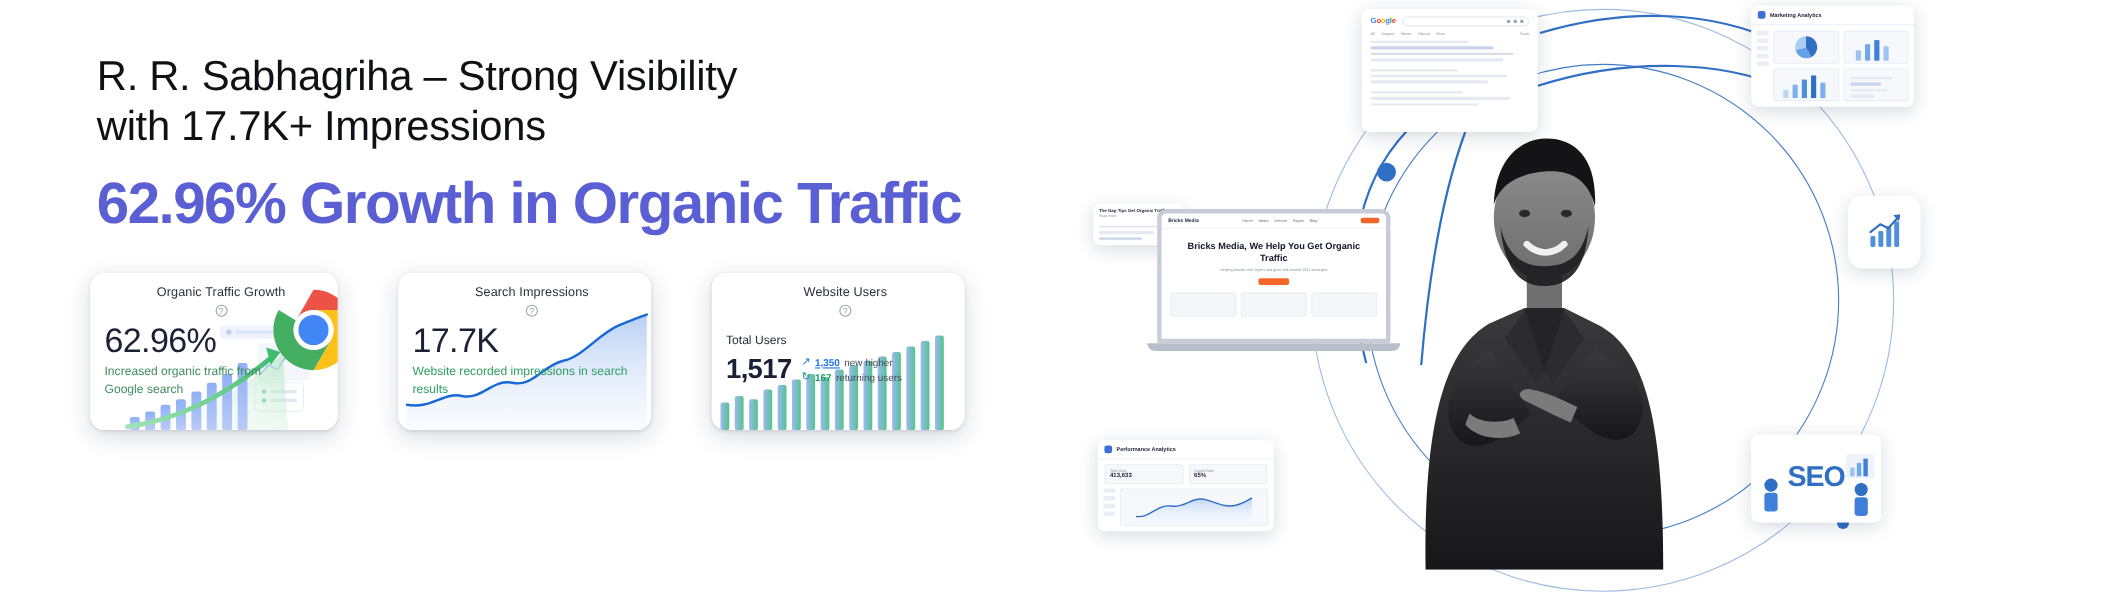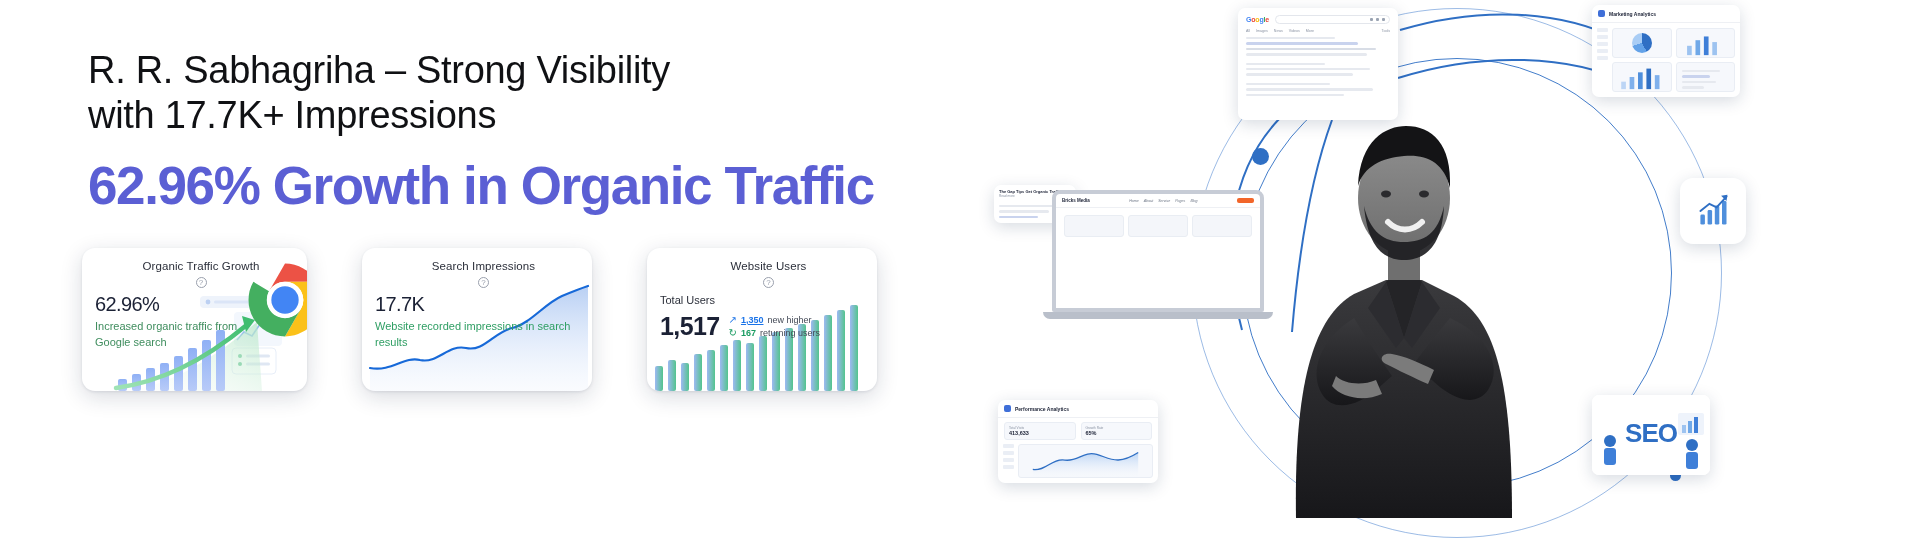--- a/index.html
+++ b/index.html
@@ -24,22 +24,22 @@
           border-radius:13px; box-shadow:0 6px 22px rgba(20,30,60,.16),
           0 1px 3px rgba(20,30,60,.10); overflow:hidden; }
   .card.wide { width:230px; }
   .card-pad { position:relative; z-index:4; padding:12px 0 0 13px; }
   .card-title { display:flex; align-items:center; gap:5px;
                 font-size:11.5px; color:#2b2f3a; font-weight:400;
                 letter-spacing:.1px;flex-direction:column; }
   .qmark { width:11px; height:11px; border:1px solid #9aa0ad; border-radius:50%;
            font-size:8px; line-height:9px; text-align:center; color:#9aa0ad;
            flex:0 0 auto; }
-  .card-sub { font-size:11px; color:#2b2f3a; margin-top:6px; }
-  .card-big { font-size:20px; font-weight:400; color:#1b2135;
+  .card-sub { font-size:11px; color:#2b2f3a; margin-top:16px; }
+  .card-big { font-size:31px; font-weight:400; color:#1b2135;
               letter-spacing:-.6px; line-height:1.1; margin-top:5px; }
   .card-big.small { font-size:25px; font-weight:600; }
   .card-note { font-size:11px; color:#3f8d5e; line-height:1.45; margin-top:4px;
                max-width:150px; }
   .card-note.green2 { color:#2e9e63; max-width:200px; }
 
   
   .users-row { display:flex; align-items:center; gap:9px; margin-top:2px; }
   .users-stats { display:flex; flex-direction:column; gap:3px; padding-top:4px; }
   .ustat { display:flex; align-items:center; gap:4px; font-size:9px; color:#444a57; }
@@ -510,20 +510,25 @@
           <span class="lp-brand">Bricks Media</span>
           <span class="lp-links">
             <i class="lp-link">Home</i>
             <i class="lp-link">About</i>
             <i class="lp-link">Service</i>
             <i class="lp-link">Pages</i>
             <i class="lp-link">Blog</i>
           </span>
           <span class="lp-cta"></span>
         </div>
+        <div class="lp-hero">
+          <div class="lp-h1">Bricks Media, We Help You Get Organic Traffic</div>
+          <div class="lp-p">Helping brands rank higher and grow with trusted SEO strategies</div>
+          <div class="lp-btn"></div>
+        </div>
         <div class="lp-tiles">
           <div class="lp-tile"></div>
           <div class="lp-tile"></div>
           <div class="lp-tile"></div>
         </div>
       </div>
       <div class="lp-base"></div>
     </div>
 
   </div>

